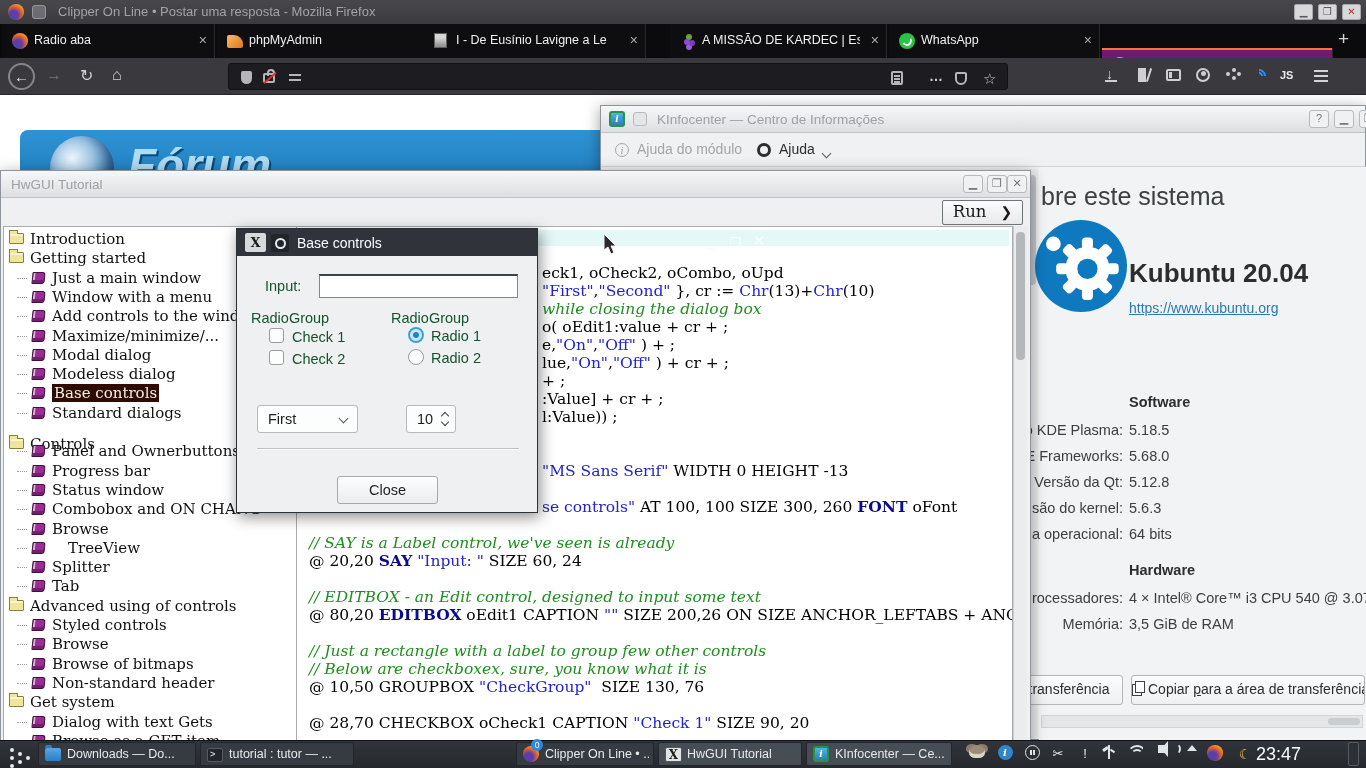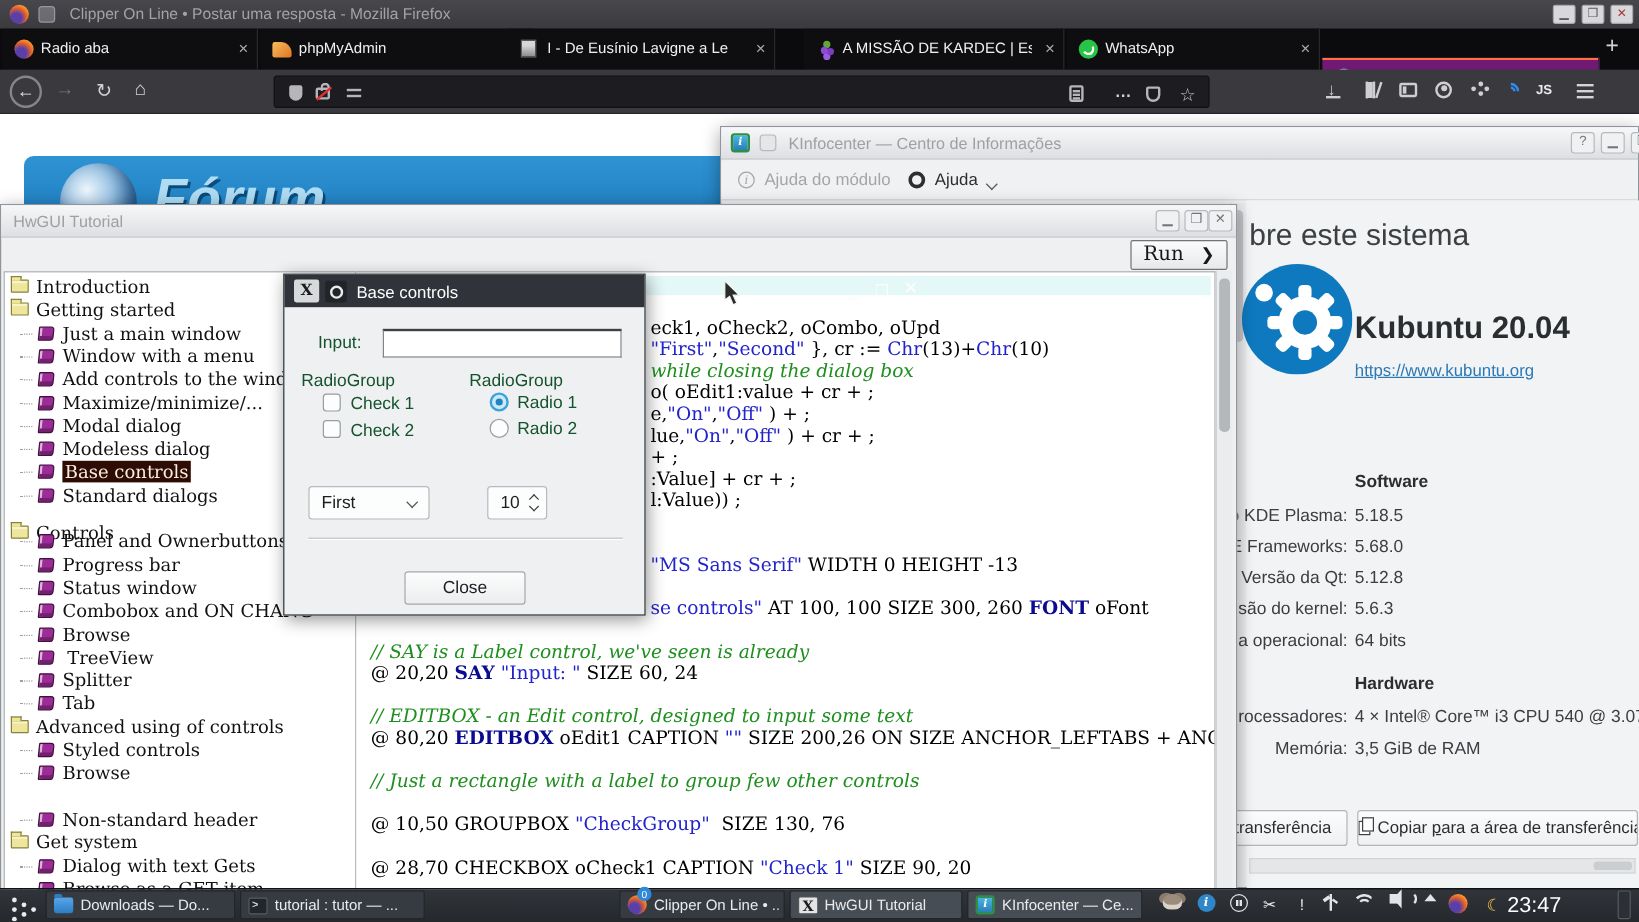--- a/index.html
+++ b/index.html
@@ -513,21 +513,21 @@
           <span class="lbl" style="left: 48px;">Combobox and ON CHANG</span>
         </div>
         <div class="ti" style="left: 0px; top: 293px; width: 292px;">
           <span class="guide"></span>
           <span class="bk" style="left: 28px;"></span>
           <span class="lbl" style="left: 48px;">Browse</span>
         </div>
         <div class="ti" style="left: 0px; top: 312px; width: 292px;">
           <span class="guide"></span>
           <span class="bk" style="left: 28px;"></span>
-          <span class="lbl" style="left: 52px;">TreeView</span>
+          <span class="lbl" style="left: 64px;">TreeView</span>
         </div>
         <div class="ti" style="left: 0px; top: 331px; width: 292px;">
           <span class="guide"></span>
           <span class="bk" style="left: 28px;"></span>
           <span class="lbl" style="left: 48px;">Splitter</span>
         </div>
         <div class="ti" style="left: 0px; top: 350px; width: 292px;">
           <span class="guide"></span>
           <span class="bk" style="left: 28px;"></span>
           <span class="lbl" style="left: 48px;">Tab</span>
@@ -538,20 +538,25 @@
         </div>
         <div class="ti" style="left: 0px; top: 389px; width: 292px;">
           <span class="guide"></span>
           <span class="bk" style="left: 28px;"></span>
           <span class="lbl" style="left: 48px;">Styled controls</span>
         </div>
         <div class="ti" style="left: 0px; top: 408px; width: 292px;">
           <span class="guide"></span>
           <span class="bk" style="left: 28px;"></span>
           <span class="lbl" style="left: 48px;">Browse</span>
+        </div>
+        <div class="ti" style="left: 0px; top: 428px; width: 292px;">
+          <span class="guide"></span>
+          <span class="bk" style="left: 28px;"></span>
+          <span class="lbl" style="left: 48px;">Browse of bitmaps</span>
         </div>
         <div class="ti" style="left: 0px; top: 447px; width: 292px;">
           <span class="guide"></span>
           <span class="bk" style="left: 28px;"></span>
           <span class="lbl" style="left: 48px;">Non-standard header</span>
         </div>
         <div class="ti" style="left: 0px; top: 466px; width: 292px;">
           <span class="fd" style="left: 5px;"></span>
           <span class="lbl" style="left: 26px;">Get system</span>
         </div>
@@ -577,20 +582,21 @@
         <div class="cl" style="left: 245px; top: 145px;"><span class="p">+ ;</span></div>
         <div class="cl" style="left: 245px; top: 163px;"><span class="p">:Value] + cr + ;</span></div>
         <div class="cl" style="left: 245px; top: 181px;"><span class="p">l:Value)) ;</span></div>
         <div class="cl" style="left: 245px; top: 235px;"><span class="s">"MS Sans Serif"</span><span class="p"> WIDTH 0 HEIGHT -13</span></div>
         <div class="cl" style="left: 245px; top: 271px;"><span class="s">se controls"</span><span class="p"> AT 100, 100 SIZE 300, 260 </span><span class="k">FONT</span><span class="p"> oFont</span></div>
         <div class="cl" style="left: 12px; top: 307px;"><span class="c">// SAY is a Label control, we've seen is already</span></div>
         <div class="cl" style="left: 12px; top: 325px;"><span class="p">@ 20,20 </span><span class="k">SAY</span><span class="p"> </span><span class="s">"Input: "</span><span class="p"> SIZE 60, 24</span></div>
         <div class="cl" style="left: 12px; top: 361px;"><span class="c">// EDITBOX - an Edit control, designed to input some text</span></div>
         <div class="cl" style="left: 12px; top: 379px;"><span class="p">@ 80,20 </span><span class="k">EDITBOX</span><span class="p"> oEdit1 CAPTION </span><span class="s">""</span><span class="p"> SIZE 200,26 ON SIZE ANCHOR_LEFTABS + ANCHOR_</span></div>
         <div class="cl" style="left: 12px; top: 415px;"><span class="c">// Just a rectangle with a label to group few other controls</span></div>
+        <div class="cl" style="left: 12px; top: 433px;"><span class="c">// Below are checkboxex, sure, you know what it is</span></div>
         <div class="cl" style="left: 12px; top: 451px;"><span class="p">@ 10,50 GROUPBOX </span><span class="s">"CheckGroup"</span><span class="p">  SIZE 130, 76</span></div>
         <div class="cl" style="left: 12px; top: 487px;"><span class="p">@ 28,70 CHECKBOX oCheck1 CAPTION </span><span class="s">"Check 1"</span><span class="p"> SIZE 90, 20</span></div>
       </div>
     <div class="abs" id="hw-vscroll"></div>
   </div>
 
   <div class="abs z30" id="dlg">
     <div class="abs dlg-titlebar">
       <span class="abs dlgi1"></span>
       <span class="abs dlgi2"></span>

